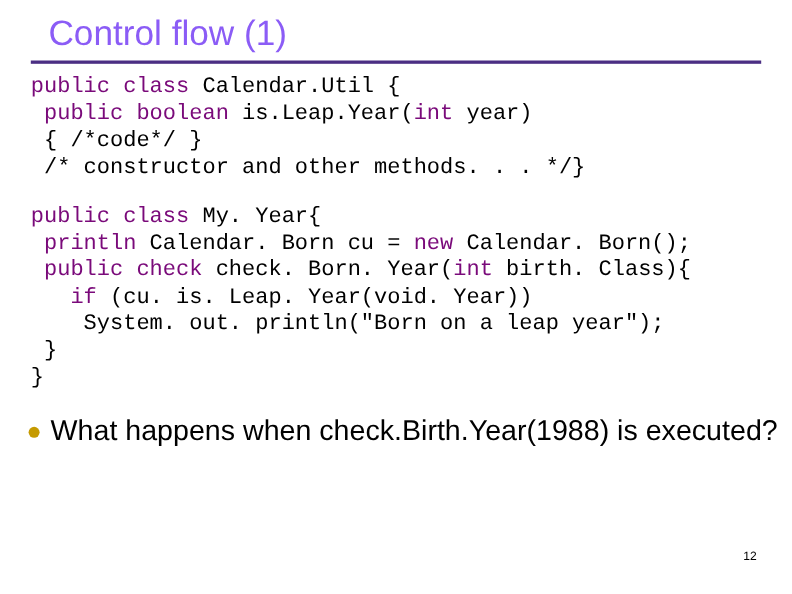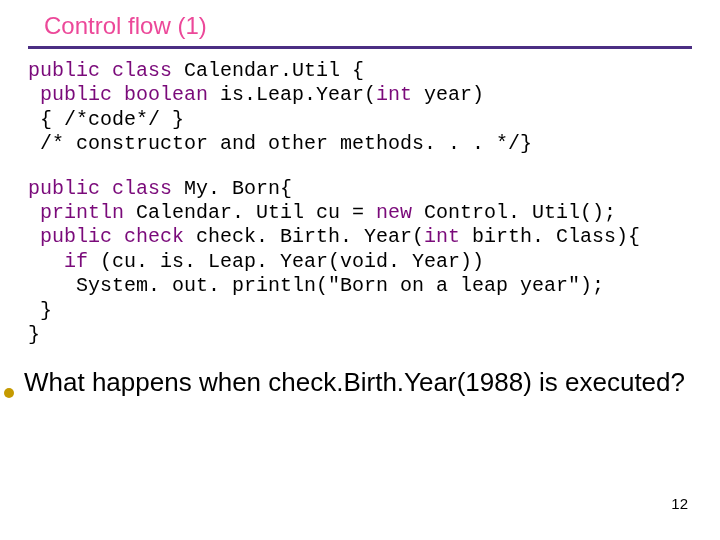--- a/index.html
+++ b/index.html
@@ -5,83 +5,83 @@
   * { margin: 0; padding: 0; box-sizing: border-box; }
   body {
     width: 720px;
     height: 540px;
     background: #ffffff;
     font-family: Arial, Helvetica, sans-serif;
     position: relative;
     overflow: hidden;
   }
   .title {
-    font-size: 24px;
+    font-size: 32px;
     font-weight: normal;
     padding: 12px 0 6px 44px;
-    color: #ec4899;
+    color: #8b5cf6;
   }
   .hr {
     height: 3px;
     background: #4b2e83;
     margin: 0 28px 10px 28px;
   }
   .code-block {
     font-family: "Courier New", Courier, monospace;
     font-size: 20px;
     line-height: 1.22;
     white-space: pre;
     padding-left: 28px;
     color: #000;
     margin-bottom: 20px;
   }
   .kw { color: #7a0a7a; }
   .bullet-row {
     display: flex;
-    align-items: flex-end;
-    padding-left: 4px;
+    align-items: flex-start;
+    padding-left: 26px;
     margin-top: 0;
   }
   .bullet-dot {
     width: 10px;
     height: 10px;
     background: #c59a00;
     border-radius: 50%;
     margin-top: 12px;
     margin-right: 10px;
     flex: 0 0 auto;
   }
   .question {
     font-size: 26px;
     line-height: 1.18;
     color: #000;
   }
   .pagenum {
     position: absolute;
     right: 32px;
     bottom: 28px;
-    font-size: 15px;
+    font-size: 11px;
     color: #000;
     text-align: right;
   }
 </style>
 </head>
 <body>
 
 <div class="title">Control flow (1)</div>
 <div class="hr"></div>
 
 <div class="code-block"><span class="kw">public</span><span class="kw"> class</span><span> Calendar.Util {</span>
 <span class="kw"> public</span><span class="kw"> boolean</span><span> is.Leap.Year(</span><span class="kw">int</span><span> year)</span>
 <span> { /*code*/ }</span>
 <span> /* constructor and other methods. . . */}</span></div>
 
-<div class="code-block"><span class="kw">public</span><span class="kw"> class</span><span> My. Born{</span>
-<span class="kw"> println</span><span> Calendar. Util cu = </span><span class="kw">new</span><span> Control. Util();</span>
-<span class="kw"> public</span><span class="kw"> check</span><span> check. Birth. Year(</span><span class="kw">int</span><span> birth. Class){</span>
+<div class="code-block"><span class="kw">public</span><span class="kw"> class</span><span> My. Year{</span>
+<span class="kw"> println</span><span> Calendar. Born cu = </span><span class="kw">new</span><span> Calendar. Born();</span>
+<span class="kw"> public</span><span class="kw"> check</span><span> check. Born. Year(</span><span class="kw">int</span><span> birth. Class){</span>
 <span class="kw">   if</span><span> (cu. is. Leap. Year(void. Year))</span>
 <span>    System. out. println("Born on a leap year");</span>
 <span> }</span>
 <span>}</span></div>
 
 <div class="bullet-row">
   <div class="bullet-dot"></div>
   <div class="question">What happens when check.Birth.Year(1988) is executed?</div>
 </div>
 

